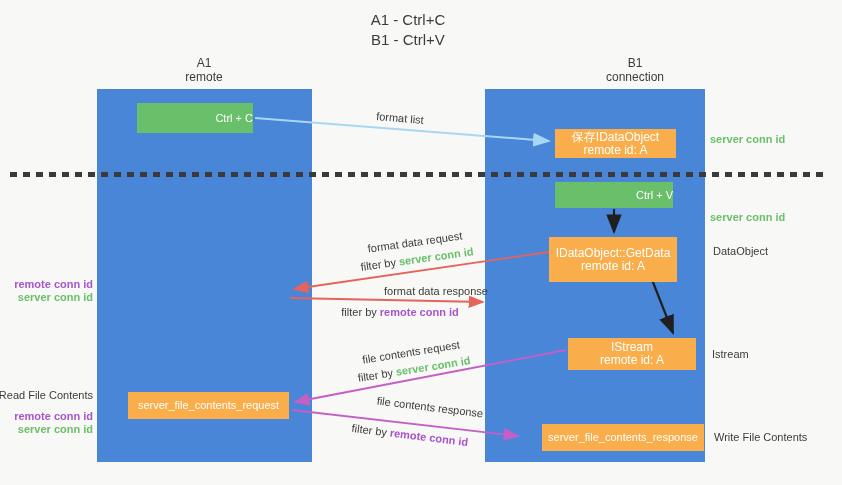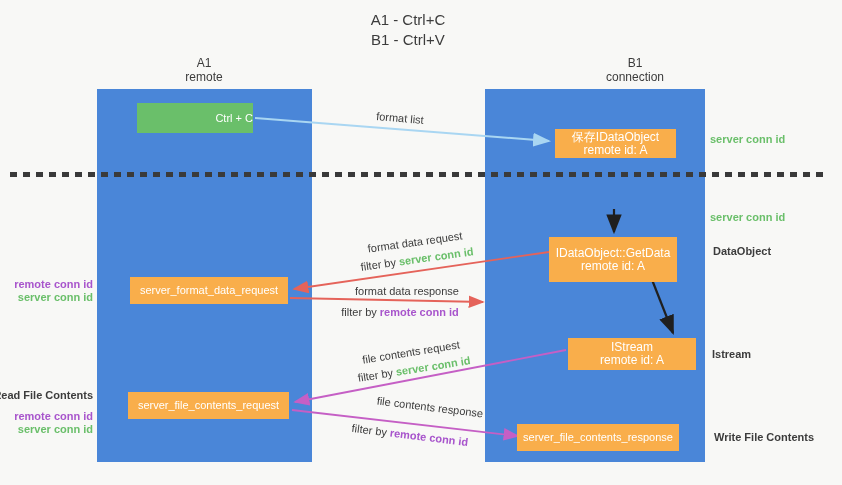--- a/index.html
+++ b/index.html
@@ -29,21 +29,21 @@
          transform-origin:center;}
   .ctr{transform:translate(-50%,-50%);}
   .rot-neg{transform:translate(-50%,-50%) rotate(-8deg);}
   .rot-neg9{transform:translate(-50%,-50%) rotate(-9deg);}
   .rot-pos{transform:translate(-50%,-50%) rotate(7deg);}
   .rot-pos5{transform:translate(-50%,-50%) rotate(5deg);}
   .green-text{color:var(--text-green);font-weight:bold;}
   .purple-text{color:var(--text-purple);font-weight:bold;}
   .side-label{position:absolute;font-size:11px;white-space:nowrap;}
   .side-left{right:749px;text-align:right;} 
-  .gray-label{color:var(--text-gray);font-weight:bold;}
+  .gray-label{color:var(--text-gray);font-weight:normal;}
   .stroke-blue{stroke:var(--arrow-blue);stroke-width:2;}
   .stroke-black{stroke:var(--arrow-black);stroke-width:2.2;}
   .stroke-red{stroke:var(--arrow-red);stroke-width:1.8;}
   .stroke-magenta{stroke:var(--arrow-magenta);stroke-width:1.8;}
   .fill-blue{fill:var(--arrow-blue);} .fill-black{fill:var(--arrow-black);}
   .fill-red{fill:var(--arrow-red);} .fill-magenta{fill:var(--arrow-magenta);}
 </style>
 </head>
 <body>
 
@@ -94,53 +94,53 @@
 
   <div class="node green" style="left:137px;top:103px;width:116px;height:30px;">
     <div>Ctrl + C</div>
   </div>
 
   <div class="node orange two-line" style="left:555px;top:129px;width:121px;height:29px;">
     <div>保存IDataObject</div>
     <div>remote id: A</div>
   </div>
 
+  <div class="node green" style="left:555px;top:182px;width:118px;height:26px;">
+    <div>Ctrl + V</div>
+  </div>
 
   <div class="node orange two-line" style="left:549px;top:237px;width:128px;height:45px;">
     <div>IDataObject::GetData</div>
     <div>remote id: A</div>
   </div>
 
-  <div class="node orange" style="left:130px;top:277px;width:158px;height:27px;">
-    <div>server_format_data_request</div>
-  </div>
 
 
   <div class="node orange two-line" style="left:568px;top:338px;width:128px;height:32px;">
     <div>IStream</div>
     <div>remote id: A</div>
   </div>
 
   <div class="node orange" style="left:128px;top:392px;width:161px;height:27px;">
     <div>server_file_contents_request</div>
   </div>
 
-  <div class="node orange" style="left:517px;top:424px;width:162px;height:27px;">
+  <div class="node orange" style="left:542px;top:424px;width:162px;height:27px;">
     <div>server_file_contents_response</div>
   </div>
 
   <div class="edge-label rot-pos5" style="left:400px;top:118px;">format list</div>
 
   <div class="edge-label rot-neg" style="left:415px;top:242px;">format data request</div>
   <div class="edge-label rot-neg" style="left:417px;top:259px;">
     <span>filter by</span>
     <span class="green-text">server conn id</span>
   </div>
 
-  <div class="edge-label ctr" style="left:407px;top:291px;">format data response</div>
+  <div class="edge-label ctr" style="left:436px;top:291px;">format data response</div>
   <div class="edge-label ctr" style="left:400px;top:312px;">
     <span>filter by</span>
     <span class="purple-text">remote conn id</span>
   </div>
 
   <div class="edge-label rot-neg9" style="left:411px;top:352px;">file contents request</div>
   <div class="edge-label rot-neg9" style="left:414px;top:369px;">
     <span>filter by</span>
     <span class="green-text">server conn id</span>
   </div>

